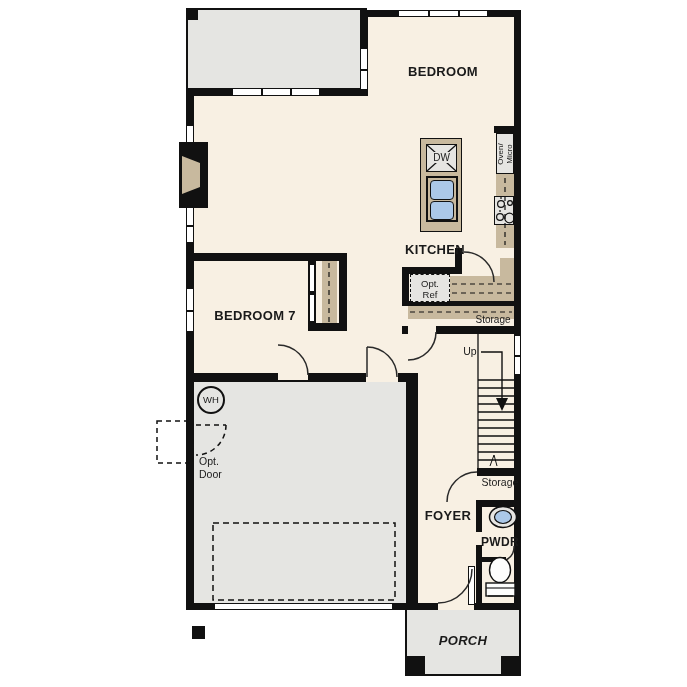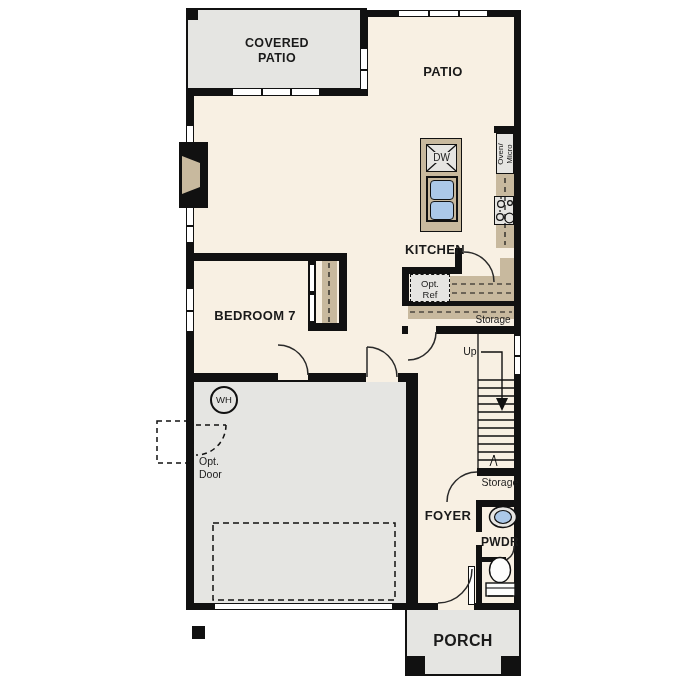--- a/index.html
+++ b/index.html
@@ -101,21 +101,21 @@
     <div style="position:absolute;left:50%;top:50%;width:40px;transform:translate(-50%,-50%) rotate(-90deg);font-size:8px;line-height:8.5px;text-align:center;">
       <span style="display:block;">Oven/</span>
       <span style="display:block;">Micro</span>
     </div>
   </div>
   <div class="abs" style="left:494px;top:196px;width:20px;height:29px;background:#e6e5e2;border:1.2px solid #111;"></div>
   <div class="abs" style="left:410px;top:274px;width:40px;height:28px;background:#e6e5e2;border:1.5px dashed #111;text-align:center;font-size:9.5px;line-height:11px;padding-top:3px;">
     <span style="display:block;">Opt.</span>
     <span style="display:block;">Ref</span>
   </div>
-  <div class="abs" style="left:197px;top:386px;width:28px;height:28px;border:2px solid #111;border-radius:50%;font-size:9.5px;line-height:24px;text-align:center;margin-left:13px;">
+  <div class="abs" style="left:197px;top:386px;width:28px;height:28px;border:2px solid #111;border-radius:50%;font-size:9.5px;line-height:24px;text-align:center;">
     <span>WH</span>
   </div>
   <div class="wall" style="left:405px;top:656px;width:20px;height:20px;"></div>
   <div class="wall" style="left:501px;top:656px;width:20px;height:20px;"></div>
   <div class="wall" style="left:192px;top:626px;width:13px;height:13px;"></div>
 
   <svg width="687" height="687" viewBox="0 0 687 687">
 
     <polygon points="182,156 200,163 200,187 182,194" fill="#c8b99e"></polygon>
 
@@ -188,30 +188,26 @@
     </g>
 
     <g stroke="#111" fill="#fdfdfc">
       <ellipse cx="500" cy="570" rx="10.5" ry="12.5" stroke-width="1.4"></ellipse>
       <rect x="486" y="583" width="29" height="13" stroke-width="1.4"></rect>
       <line x1="486" y1="588" x2="515" y2="588" stroke-width="1.1"></line>
       <line x1="488" y1="596" x2="513" y2="596" stroke-width="1.1"></line>
     </g>
   </svg>
 
-  <div class="lbl" style="left:217px;top:36px;width:120px;font-size:12.5px;">
-    <span style="display:block;">COVERED</span>
-    <span style="display:block;">PATIO</span>
-  </div>
-  <div class="lbl" style="left:398px;top:64px;width:90px;">PATIO</div>
+  <div class="lbl" style="left:398px;top:64px;width:90px;">BEDROOM</div>
   <div class="lbl" style="left:394px;top:242px;width:82px;">KITCHEN</div>
   <div class="lbl" style="left:205px;top:308px;width:100px;">BEDROOM 7</div>
   <div class="lbl" style="left:420px;top:508px;width:56px;">FOYER</div>
   <div class="lbl" style="left:478px;top:535px;width:44px;font-size:12px;">PWDR</div>
-  <div class="lbl" style="left:430px;top:633px;width:66px;font-size:16px;">PORCH</div>
+  <div class="lbl" style="left:430px;top:633px;width:66px;font-size:13px;font-style:italic;">PORCH</div>
 
   <div class="sm" style="left:470px;top:314px;width:46px;">Storage</div>
   <div class="sm" style="left:480px;top:477px;width:40px;font-size:10.5px;">Storage</div>
   <div class="sm" style="left:461px;top:346px;width:18px;font-size:10.5px;">Up</div>
   <div class="sm" style="left:427px;top:152px;width:29px;font-size:10px;">
     <span style="background:#e6e5e2;padding:0 1px;">DW</span>
   </div>
   <div class="sm" style="left:199px;top:455px;width:34px;text-align:left;font-size:10.5px;line-height:13px;">
     <span style="display:block;">Opt.</span>
     <span style="display:block;">Door</span>

